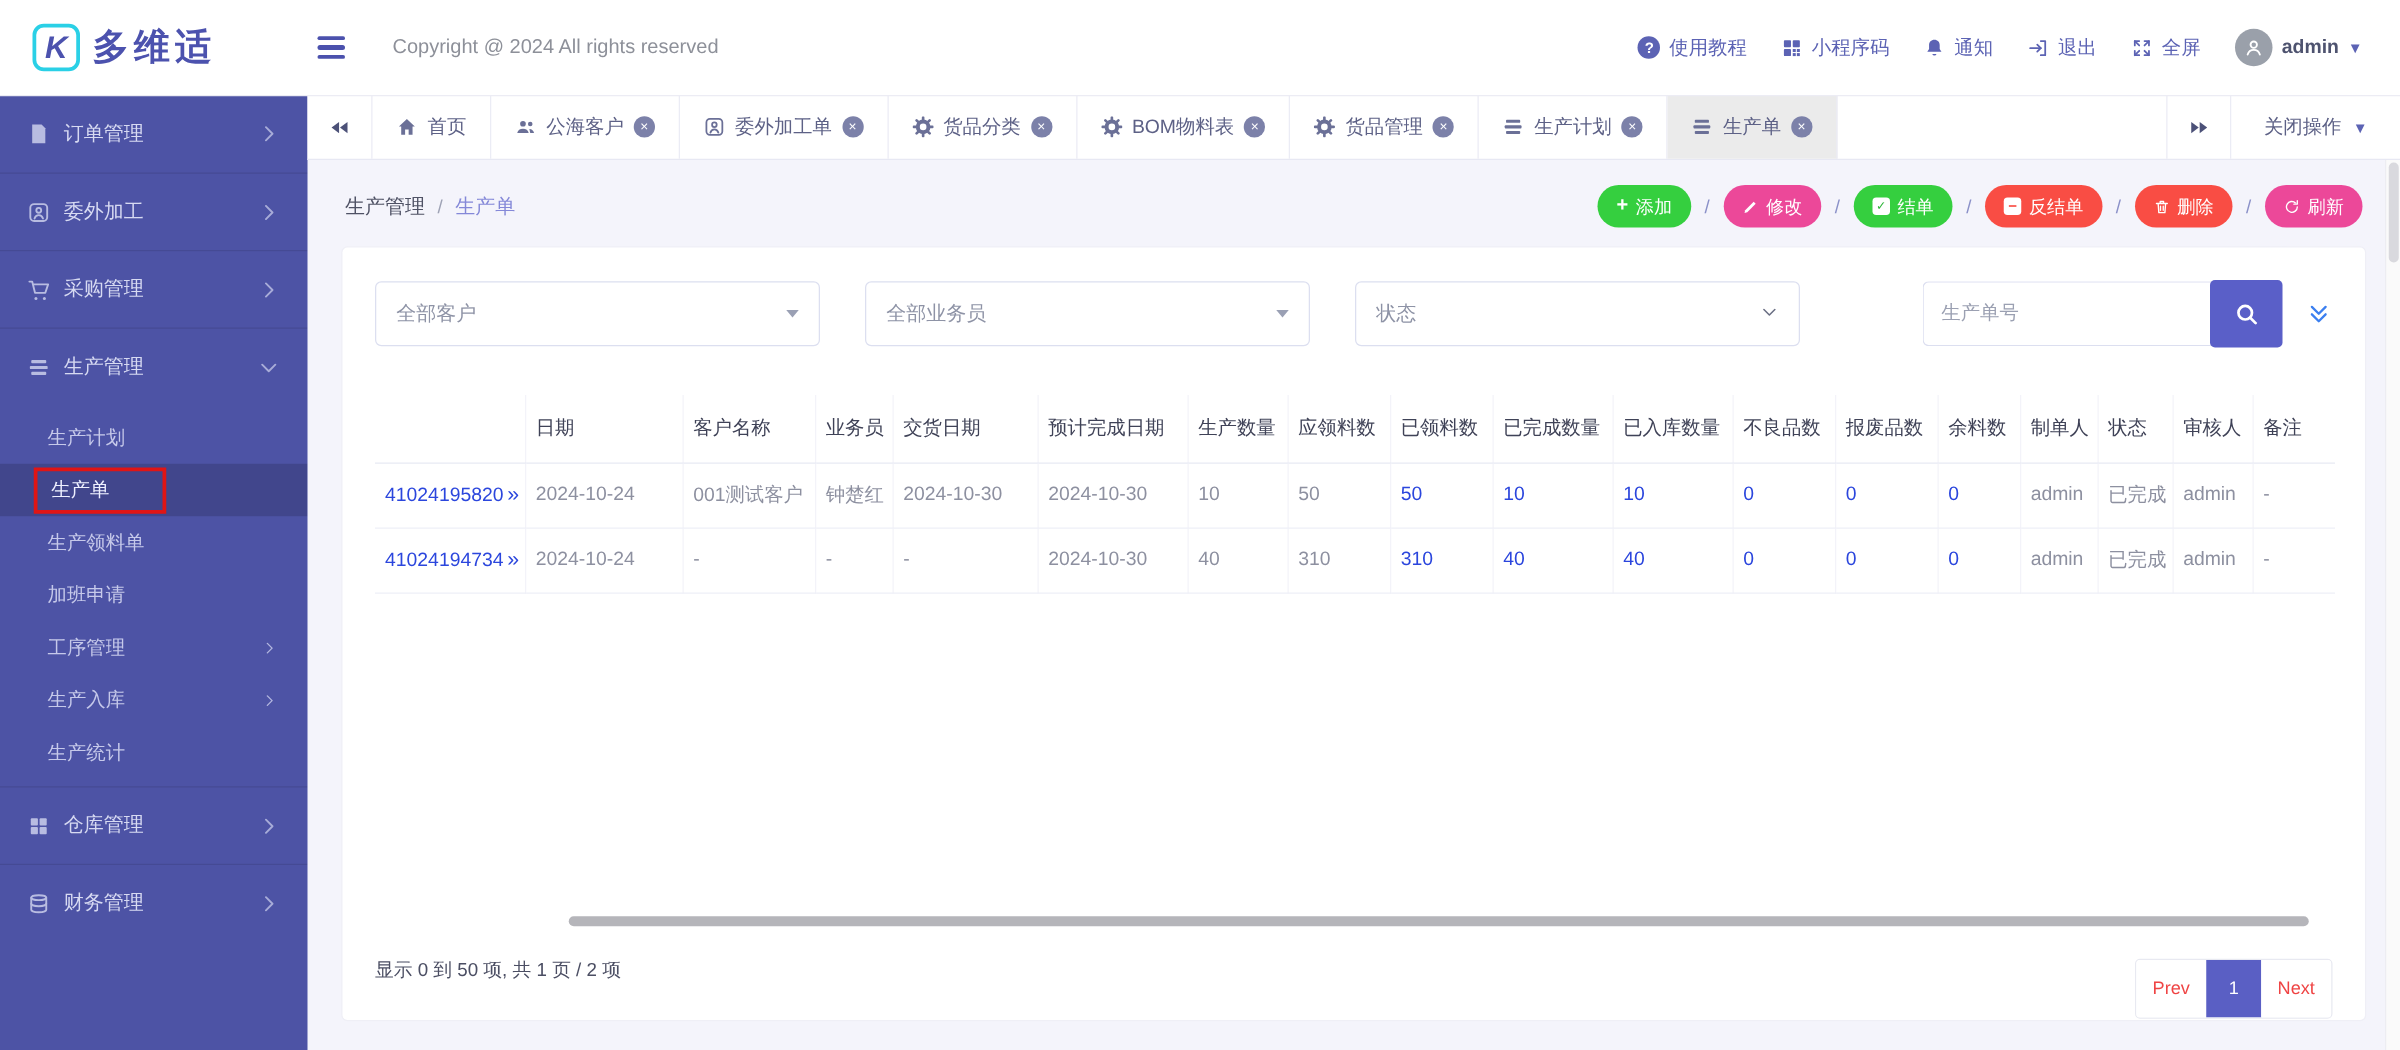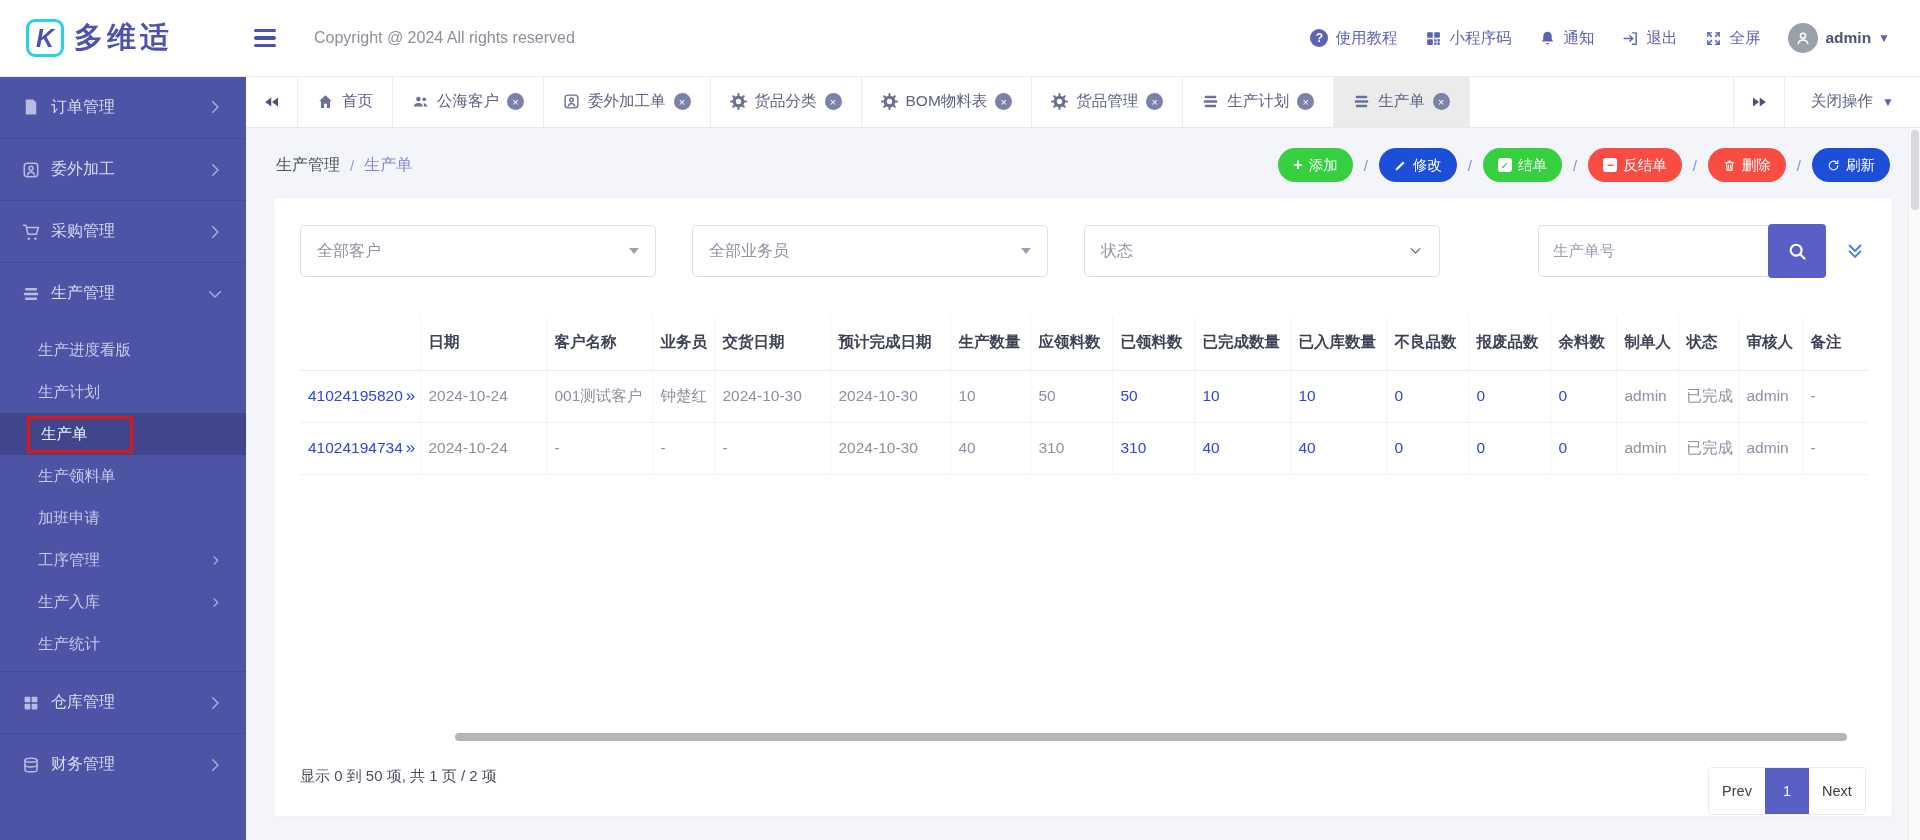--- a/index.html
+++ b/index.html
@@ -51,53 +51,53 @@
   .close-ops{display:flex;align-items:center;gap:9px;padding:0 26px;color:#5d6186;font-size:15.5px;cursor:pointer}
 
   
   .content{flex:1;min-height:0;padding:0 28px}
   .crumbrow{display:flex;align-items:center;padding:20px 2px 16px}
   .crumb-parent{font-size:16px;color:#4f5265}
   .crumb-sep{margin:0 10px;color:#9ea2b5;font-size:15px}
   .crumb-cur{font-size:16px;color:#8488d8}
   .tools{margin-left:auto;display:flex;align-items:center;gap:11px}
   .pill{height:34px;border-radius:17px;color:#fff;display:flex;align-items:center;gap:6px;padding:0 15px;font-size:14.5px;border:none;cursor:pointer;font-family:inherit}
-  .pill.green{background:#35cf3f}.pill.blue{background:#1d4ed8}.pill.red{background:#f94d44}
+  .pill.green{background:#35cf3f}.pill.blue{background:#ec4899}.pill.red{background:#f94d44}
   .pill .svgi{font-size:13px}
   .plus{font-size:16px;font-weight:bold;line-height:1}
   .cksq{width:14px;height:14px;border-radius:3px;background:#fff;color:#2db538;font-size:10px;font-weight:bold;display:flex;align-items:center;justify-content:center}
   .mnsq{width:14px;height:14px;border-radius:3px;background:#fff;color:#f94d44;font-size:12px;font-weight:bold;display:flex;align-items:center;justify-content:center;line-height:1}
   .tsep{color:#8a90c8;font-size:15px}
 
   .card{background:#fff;border-radius:4px;height:618px;padding:26px 26px 0;box-shadow:0 0 0 1px #efeff6}
   .frow{display:flex;align-items:center}
   .sel{width:356px;height:52px;border:1px solid #dcdff0;border-radius:5px;display:flex;align-items:center;padding:0 16px;color:#8e93a6;font-size:16px;background:#fff;cursor:pointer}
   .sel + .sel{margin-left:36px}
   .tri{margin-left:auto;width:0;height:0;border-left:5px solid transparent;border-right:5px solid transparent;border-top:6px solid #9aa0b4}
   .selchev{margin-left:auto;color:#6a6f84;font-size:15px}
   .searchwrap{margin-left:auto;display:flex;align-items:center}
   .sinput{width:232px;height:52px;border:1px solid #dcdff0;border-right:none;border-radius:5px 0 0 5px;padding:0 14px;font-size:15.5px;color:#555;outline:none;font-family:Liberation Serif, serif}
   .sinput::placeholder{color:#9ba0b2}
   .sbtn{width:58px;height:54px;background:#5a5fc8;border:none;border-radius:4px;display:flex;align-items:center;justify-content:center;color:#fff;cursor:pointer;margin-left:-2px}
   .sbtn .svgi{font-size:20px;stroke-width:2.6}
   .chevdd{margin-left:18px;color:#3b7ff0;font-size:22px;cursor:pointer;display:flex}
 
   table.grid{width:100%;border-collapse:collapse;table-layout:fixed;margin-top:38px}
-  .grid th{height:54px;text-align:left;padding:0 8px;font-size:15.5px;color:#3f4257;border-bottom:1px solid #e8eaf4;border-right:1px solid #f3f3f9;font-weight:bold;white-space:nowrap;overflow:hidden}
+  .grid th{height:54px;text-align:left;padding:0 8px;font-size:15.5px;color:#3f4257;border-bottom:1px solid #e8eaf4;border-right:1px solid #f3f3f9;font-weight:normal;white-space:nowrap;overflow:hidden}
   .grid td{height:52px;padding:0 8px;font-size:15.5px;color:#8d90a0;border-bottom:1px solid #eef0f7;border-right:1px solid #f3f3f9;white-space:nowrap;overflow:hidden}
   .grid th:last-child,.grid td:last-child{border-right:none}
   .grid td.lnk,.ord{color:#2b46dd}
   .ord{cursor:pointer}
   .exp{font-size:17px;margin-left:3px;color:#2b46dd;cursor:pointer}
 
   .hscroll{height:8px;width:1392px;background:#b5b5ba;border-radius:4px;margin:258px 0 0 155px;cursor:pointer}
   .footrow{display:flex;align-items:flex-start;margin-top:26px}
   .summary{font-size:15px;color:#4b4e63}
   .pager{margin-left:auto;display:flex;border:1px solid #e8e9f1;border-radius:4px;overflow:hidden;background:#fff}
-  .pbtn{width:56px;height:46px;display:flex;align-items:center;justify-content:center;font-size:14.5px;color:#404040;background:#fff;cursor:pointer}
+  .pbtn{width:56px;height:46px;display:flex;align-items:center;justify-content:center;font-size:14.5px;color:#ef4444;background:#fff;cursor:pointer}
   .pbtn.pcur{width:44px;background:#5a5fc4;color:#fff}
 
   .vscroll{position:absolute;top:52px;right:0;bottom:0;width:12px;background:#fafafa;border-left:1px solid #ededf2}
   .vthumb{position:absolute;top:2px;left:2px;width:8px;height:80px;background:#d9d9de;border-radius:4px}
 </style>
 </head>
 <body>
 
 <div class="app">
 
@@ -225,23 +225,20 @@
             </g>
           </svg>
         <span>生产管理</span>
         <span class="chev">
             <svg class="svgi" viewBox="0 0 24 24">
               <path d="M5 9l7 7 7-7"></path>
             </svg>
           </span>
       </div>
       <div class="submenu">
-        <div class="ssub">
-            <span>生产进度看版</span>
-          </div>
         <div class="ssub">
             <span>生产计划</span>
           </div>
         <div class="ssub active">
             <span class="redbox"><span>生产单</span></span>
           </div>
         <div class="ssub">
             <span>生产领料单</span>
           </div>
         <div class="ssub">

